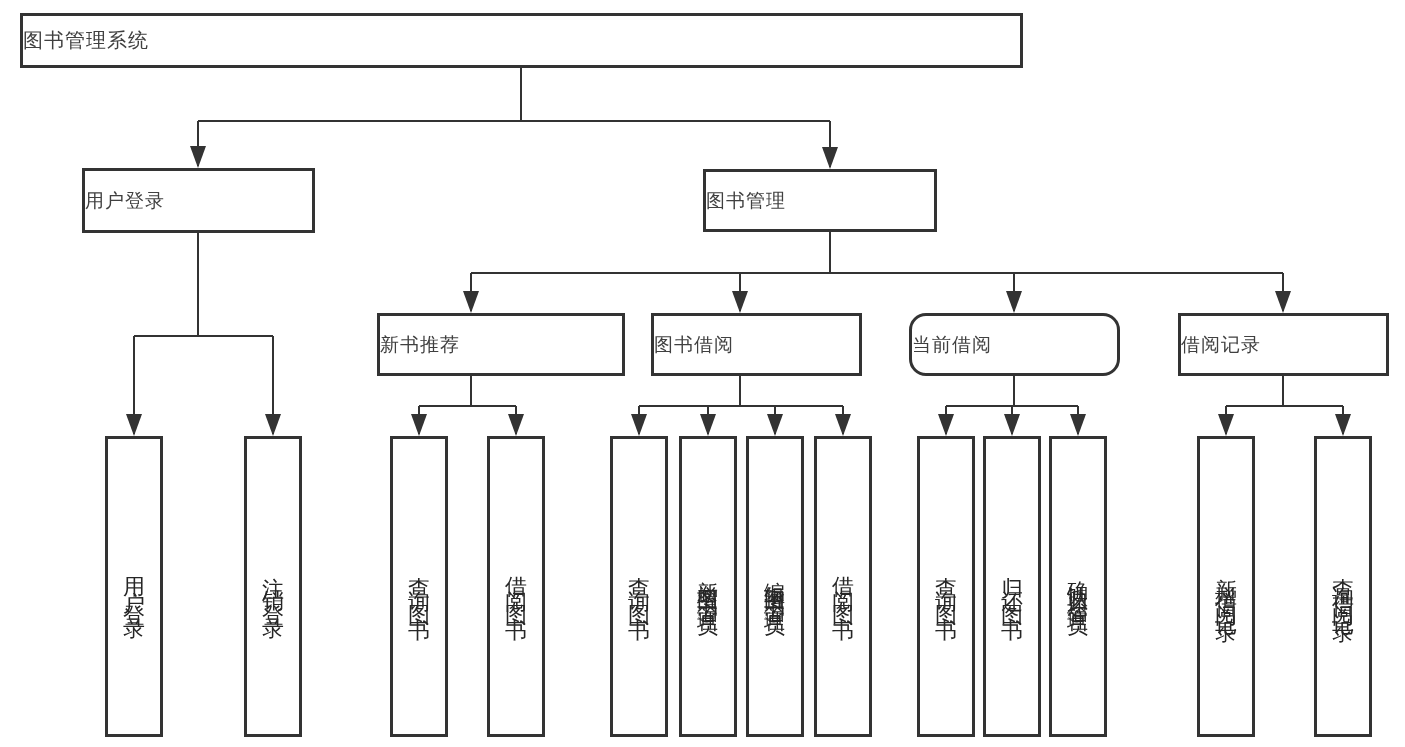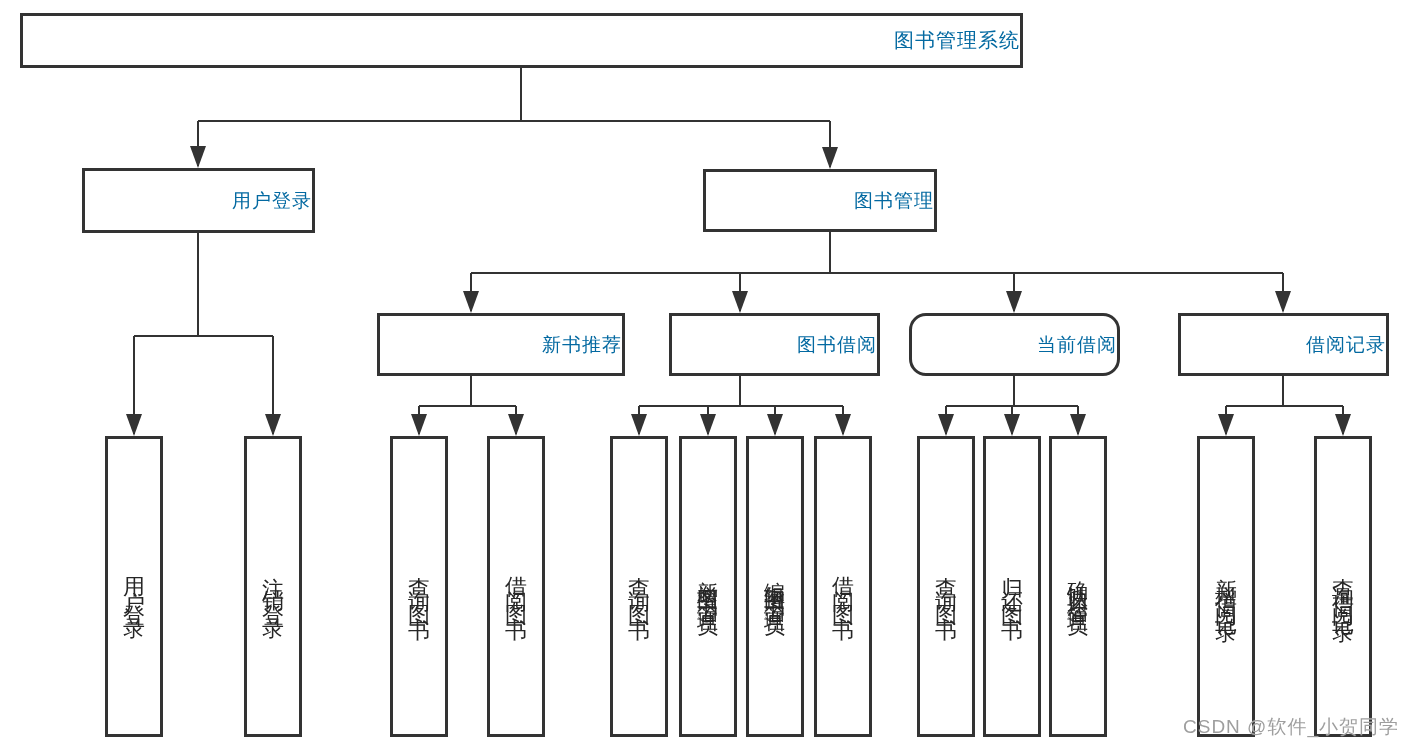--- a/index.html
+++ b/index.html
@@ -22,22 +22,22 @@
     width: 1405px;
     height: 747px;
   }
   .hbox {
     position: absolute;
     box-sizing: border-box;
     border: 3px solid #333333;
     background: #ffffff;
     display: flex;
     align-items: center;
-    justify-content: flex-end;
-    color: #0369a1;
+    justify-content: flex-start;
+    color: #404040;
     font-size: 19px;
     letter-spacing: 1px;
     white-space: nowrap;
     font-family: Liberation Serif, serif;
   }
   .hbox.root-box { font-size: 20px; }
   .vbox {
     position: absolute;
     box-sizing: border-box;
     width: 58px;
@@ -124,21 +124,21 @@
   <div class="hbox" style="left:82px; top:168px; width:233px; height:65px;">
     <span>用户登录</span>
   </div>
   <div class="hbox" style="left:703px; top:169px; width:234px; height:63px;">
     <span>图书管理</span>
   </div>
 
   <div class="hbox" style="left:377px; top:313px; width:248px; height:63px;">
     <span>新书推荐</span>
   </div>
-  <div class="hbox" style="left:669px; top:313px; width:211px; height:63px;">
+  <div class="hbox" style="left:651px; top:313px; width:211px; height:63px;">
     <span>图书借阅</span>
   </div>
   <div class="hbox" style="left:909px; top:313px; width:211px; height:63px;border-radius:17px;">
     <span>当前借阅</span>
   </div>
   <div class="hbox" style="left:1178px; top:313px; width:211px; height:63px;">
     <span>借阅记录</span>
   </div>
 
   <div class="vbox" style="left:105px;">
@@ -178,15 +178,14 @@
     <span class="vlabel sp9">确认归还（管理员）</span>
   </div>
 
   <div class="vbox" style="left:1197px;">
     <span class="vlabel sp6">新增借阅记录</span>
   </div>
   <div class="vbox" style="left:1314px;">
     <span class="vlabel sp6">查询借阅记录</span>
   </div>
 
-  <div class="watermark">CSDN @软件_小贺同学</div>
 
 </div>
 
 </body></html>

